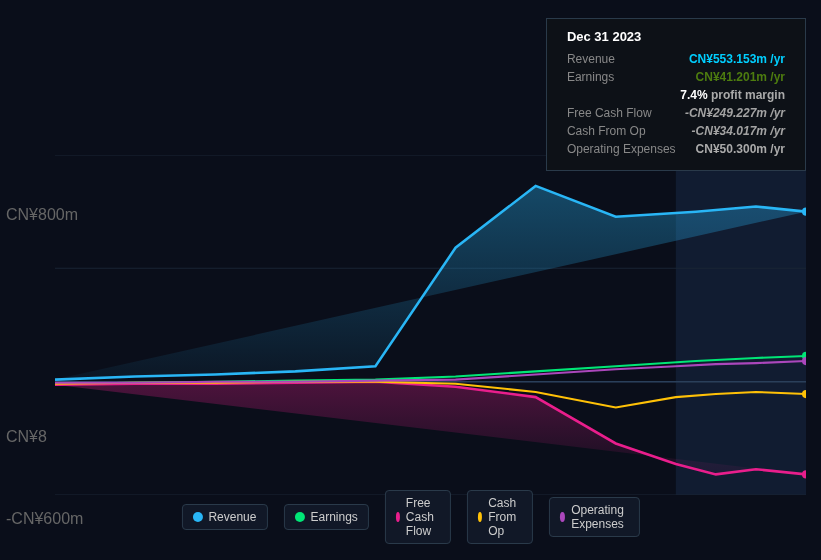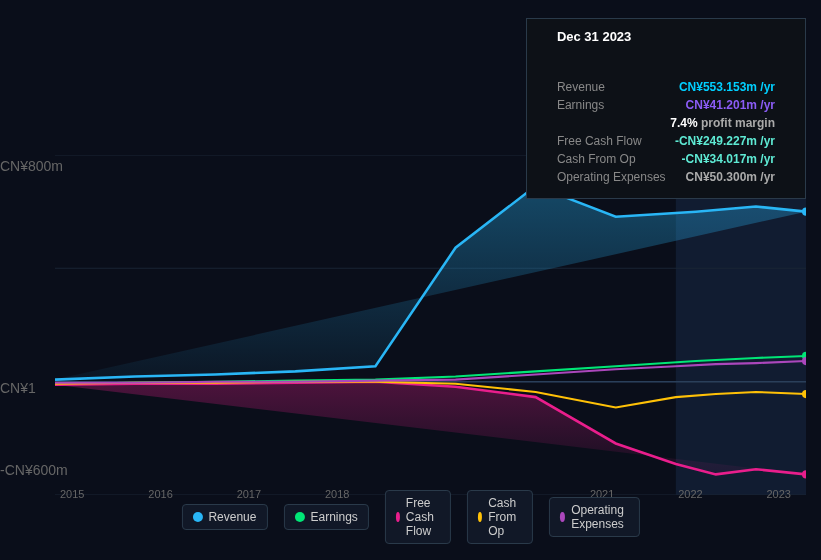--- a/index.html
+++ b/index.html
@@ -17,21 +17,21 @@
       height: 560px;
       position: relative;
     }
     
     .tooltip-box {
       position: absolute;
       top: 18px;
       right: 15px;
       background: #0d1117;
       border: 1px solid #2a3a4a;
-      padding: 10px 30px;
+      padding: 10px 20px;
       min-width: 240px;
       z-index: 10;
     }
     .tooltip-date {
       color: #ffffff;
       font-size: 13px;
       font-weight: bold;
       margin-bottom: 8px;
     }
     .tooltip-row {
@@ -41,31 +41,32 @@
       margin-bottom: 4px;
       font-size: 12px;
     }
     .tooltip-label {
       color: #888;
       margin-right: 20px;
     }
     .tooltip-value {
       font-weight: bold;
     }
-    .tooltip-value.cyan { color: #00cfff; margin-top: 28px; }
-    .tooltip-value.green { color: #8b5cf6; }
-    .tooltip-value.red { color: #5eead4; }
+    .tooltip-value.cyan { color: #00cfff; }
+    .tooltip-value.green { color: #4d7c0f; }
+    .tooltip-value.red { color: #a3a3a3; font-style: italic; }
     .tooltip-value.gray { color: #aaa; }
 
     
     .y-label {
       position: absolute;
-      left: 0;
-      font-size: 14px;
+      left: 6px;
+      font-size: 16px;
       color: #666;
+      margin-top: 48px;
     }
 
     
     .x-labels {
       position: absolute;
       bottom: 60px;
       left: 0;
       right: 0;
       display: flex;
       justify-content: space-between;
@@ -138,21 +139,21 @@
       <span class="tooltip-label">Cash From Op</span>
       <span class="tooltip-value red">-CN¥34.017m /yr</span>
     </div>
     <div class="tooltip-row">
       <span class="tooltip-label">Operating Expenses</span>
       <span class="tooltip-value gray">CN¥50.300m /yr</span>
     </div>
   </div>
 
   <div class="y-label" style="top: 158px;">CN¥800m</div>
-  <div class="y-label" style="top: 380px;">CN¥1</div>
+  <div class="y-label" style="top: 380px;">CN¥8</div>
   <div class="y-label" style="top: 462px;">-CN¥600m</div>
 
   <svg class="chart-area" viewBox="0 0 750 330" preserveAspectRatio="none" style="position:absolute; top:155px; left:55px; right:15px; bottom:65px; width:calc(100% - 70px); height:calc(100% - 220px);">
 
     <defs>
       <linearGradient id="revGrad" x1="0" y1="0" x2="0" y2="1">
         <stop offset="0%" stop-color="#29b6f6" stop-opacity="0.35"></stop>
         <stop offset="100%" stop-color="#29b6f6" stop-opacity="0.05"></stop>
       </linearGradient>
       <linearGradient id="fcfGrad" x1="0" y1="0" x2="0" y2="1">
@@ -182,31 +183,20 @@
 
     <path d="M0,221 L80,221 L160,220 L240,220 L320,219 L400,218 L480,213 L560,208 L620,205 L660,203 L700,202 L750,200" fill="none" stroke="#ab47bc" stroke-width="2"></path>
 
     <circle cx="750" cy="55" r="4" fill="#29b6f6"></circle>
     <circle cx="750" cy="195" r="4" fill="#00e676"></circle>
     <circle cx="750" cy="310" r="4" fill="#e91e8c"></circle>
     <circle cx="750" cy="232" r="4" fill="#ffc107"></circle>
     <circle cx="750" cy="200" r="4" fill="#ab47bc"></circle>
   </svg>
 
-  <div class="x-labels">
-    <span>2015</span>
-    <span>2016</span>
-    <span>2017</span>
-    <span>2018</span>
-    <span>2019</span>
-    <span>2020</span>
-    <span>2021</span>
-    <span>2022</span>
-    <span>2023</span>
-  </div>
 
   <div class="legend">
     <div class="legend-item">
       <div class="legend-dot" style="background:#29b6f6;"></div>
       <span>Revenue</span>
     </div>
     <div class="legend-item">
       <div class="legend-dot" style="background:#00e676;"></div>
       <span>Earnings</span>
     </div>

